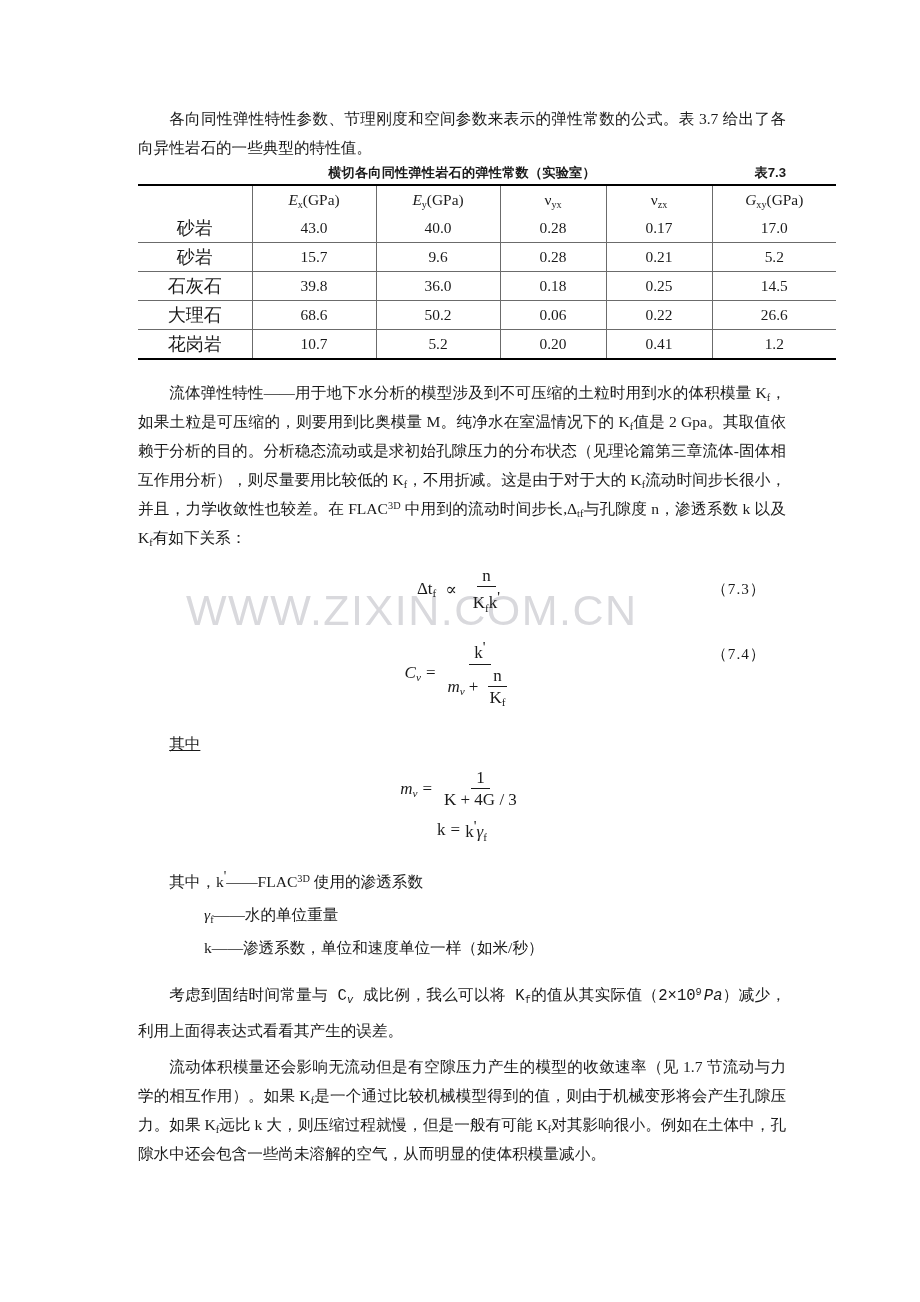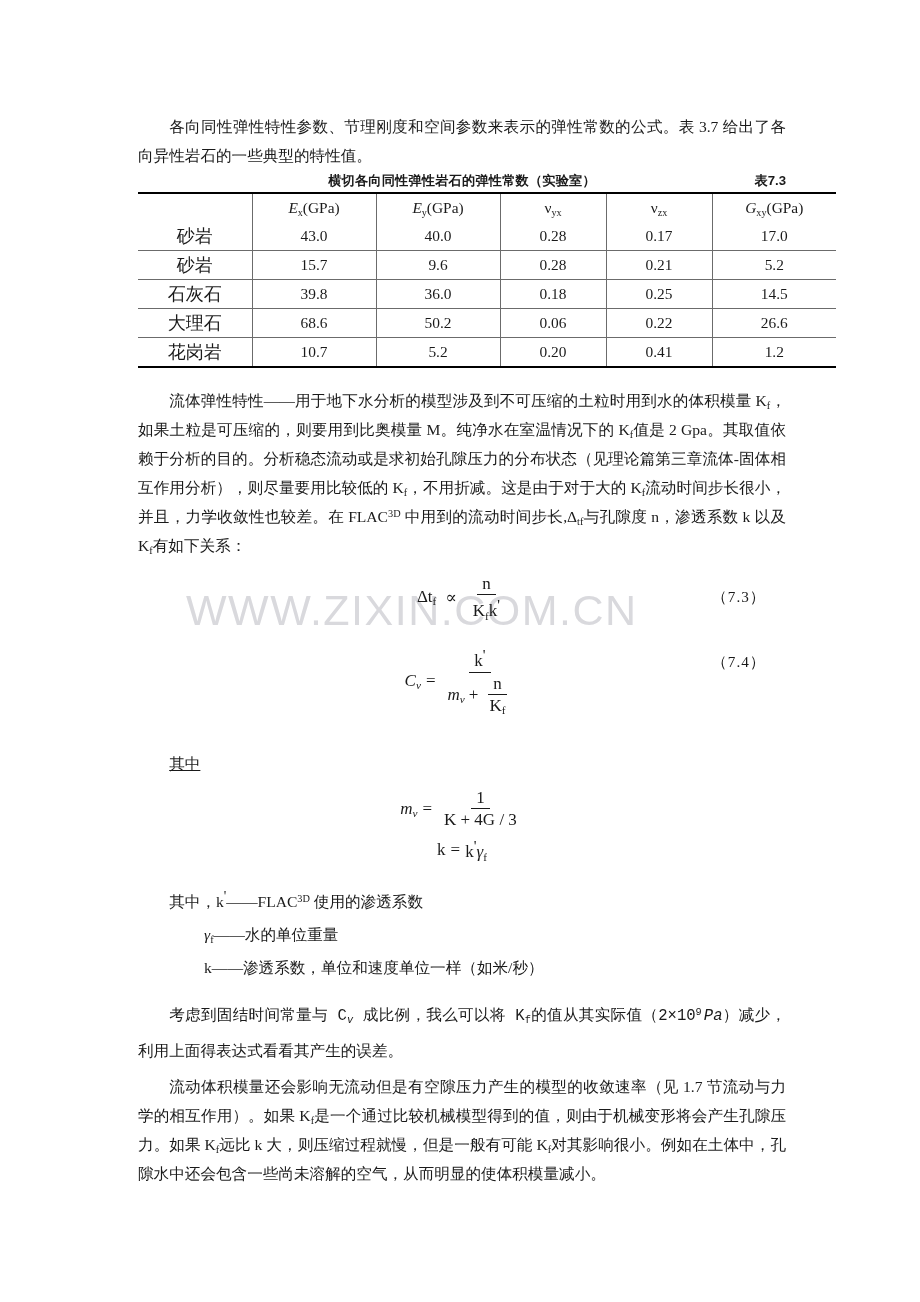--- a/index.html
+++ b/index.html
@@ -18,21 +18,21 @@
   .page {
     position: absolute;
     left: 0; top: 0;
     width: 920px;
     height: 1302px;
     background: #fff;
   }
   .content {
     position: absolute;
     left: 138px;
-    top: 112px;
+    top: 104px;
     width: 648px;
   }
 
   
   .watermark {
     position: absolute;
     left: 186px;
     top: 586px;
     width: 560px;
     font-family: "Liberation Sans", "DejaVu Sans", sans-serif;
@@ -275,21 +275,21 @@
             <span class="frac">
               <span class="num">n</span>
               <span class="den"><span>K</span><sub>f</sub></span>
             </span>
           </span>
         </span>
       </span>
       <span class="eq-num" style="top:6px;">（7.4）</span>
     </div>
 
-    <p class="para" style="margin-top:34px;text-indent:2em;text-decoration:underline;">其中</p>
+    <p class="para" style="margin-top:22px;text-indent:2em;text-decoration:underline;">其中</p>
 
     <div class="eq-block" style="margin-top:10px;margin-bottom:8px;">
       <span class="eq">
         <span><span class="mathvar">m</span><sub class="mathvar">v</sub></span>
         <span>=</span>
         <span class="frac">
           <span class="num">1</span>
           <span class="den">K + 4G / 3</span>
         </span>
       </span>

